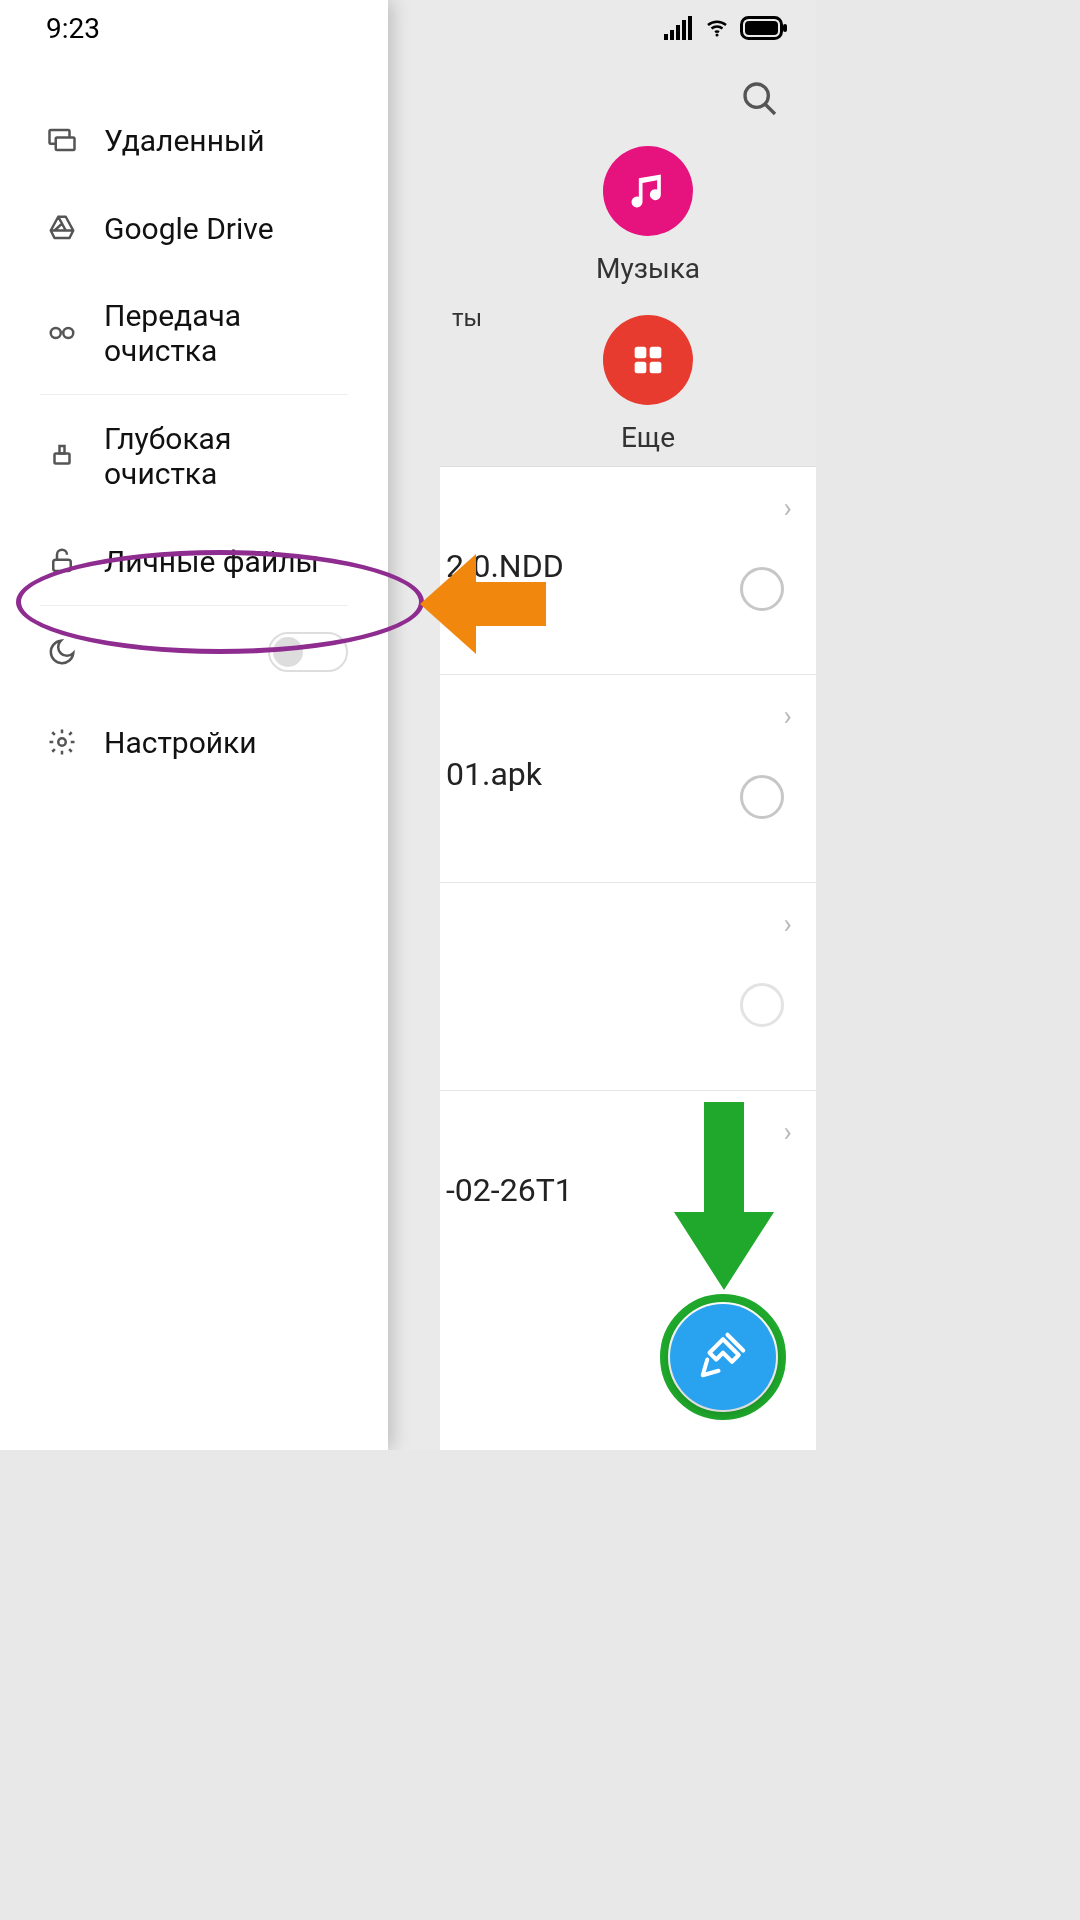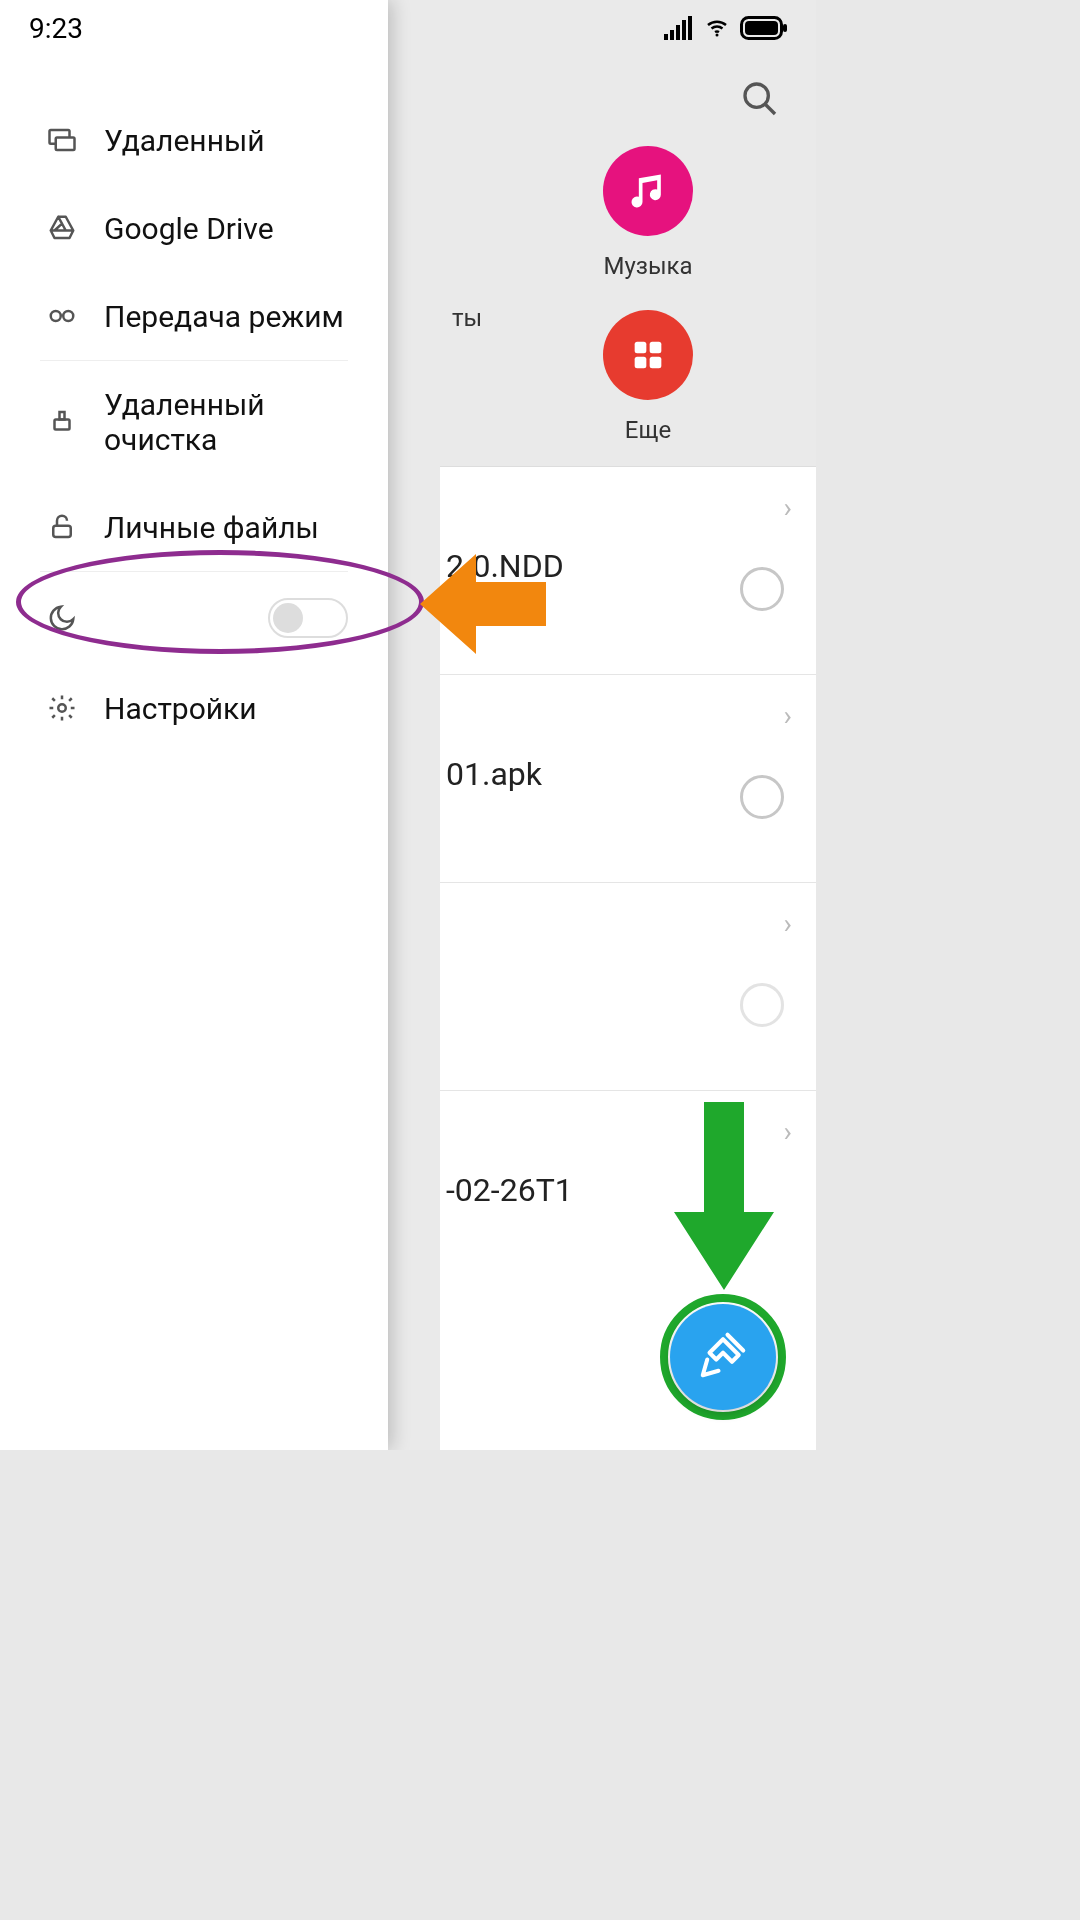--- a/index.html
+++ b/index.html
@@ -1,33 +1,33 @@
 <!DOCTYPE html>
 <html><head>
   <meta charset="utf-8">
   <style>
     * { margin: 0; padding: 0; box-sizing: border-box; font-family: -apple-system, 'Segoe UI', Roboto, sans-serif; }
     body { width: 816px; height: 1450px; background: #e8e8e8; position: relative; overflow: hidden; }
 
     
-    .status-bar { position: absolute; top: 0; left: 1px; right: 0; height: 56px; display: flex; align-items: center; justify-content: space-between; padding: 0 28px; z-index: 30; }
+    .status-bar { position: absolute; top: 0; left: 18px; right: 0; height: 56px; display: flex; align-items: center; justify-content: space-between; padding: 0 28px; z-index: 30; }
     .status-time { font-size: 28px; font-weight: 400; color: #000; }
     .status-icons { display: flex; align-items: center; gap: 8px; }
     .status-icons svg { display: block; }
 
     
     .underlay { position: absolute; inset: 0; background: #eaeaea; }
     .underlay-content { position: absolute; left: 440px; right: 0; top: 56px; bottom: 0; }
     .topbar { height: 90px; display: flex; justify-content: flex-end; align-items: center; padding-right: 36px; }
     .category-strip { display: flex; flex-direction: column; gap: 30px; padding-left: 40px; }
     .cat-item { display: flex; flex-direction: column; align-items: center; gap: 16px; }
     .cat-circle { width: 90px; height: 90px; border-radius: 50%; display: flex; align-items: center; justify-content: center; }
     .cat-music { background: #e6127e; }
     .cat-more { background: #e73b2f; }
-    .cat-label { font-size: 24px; color: #333; font-weight: 400; }
+    .cat-label { font-size: 28px; color: #333; font-weight: 400; }
     .partial-cat-text { position: absolute; left: 12px; top: 248px; font-size: 24px; color: #333; }
 
     .file-list { position: absolute; left: 0; right: 0; top: 410px; bottom: 0; background: #fff; border-top: 1px solid #ddd; }
     .file-row { position: relative; height: 208px; border-bottom: 1px solid #e5e5e5; }
     .file-chevron { position: absolute; right: 24px; top: 24px; color: #bbb; font-size: 28px; }
     .file-radio { position: absolute; right: 32px; top: 100px; width: 44px; height: 44px; border: 3px solid #c7c7c7; border-radius: 50%; }
     .file-name { position: absolute; left: 6px; top: 80px; font-size: 32px; color: #222; white-space: nowrap; }
 
     
     .fab-wrap { position: absolute; right: 30px; bottom: 30px; width: 126px; height: 126px; z-index: 5; }
@@ -138,31 +138,31 @@
       </span>
     <span>Google Drive</span>
   </div>
   <div class="drawer-item">
     <span class="dicon">
         <svg width="30" height="30" viewBox="0 0 24 24" fill="none" stroke="#555" stroke-width="2">
           <circle cx="7" cy="12" r="4"></circle>
           <circle cx="17" cy="12" r="4"></circle>
         </svg>
       </span>
-    <span>Передача режим</span>
+    <span>Передача очистка</span>
   </div>
   <div class="dsep"></div>
   <div class="drawer-item">
     <span class="dicon">
         <svg width="30" height="30" viewBox="0 0 24 24" fill="none" stroke="#555" stroke-width="2">
           <rect x="6" y="10" width="12" height="8" rx="1"></rect>
           <rect x="10" y="4" width="4" height="6"></rect>
         </svg>
       </span>
-    <span>Удаленный очистка</span>
+    <span>Глубокая очистка</span>
   </div>
   <div class="drawer-item">
     <span class="dicon">
         <svg width="30" height="30" viewBox="0 0 24 24" fill="none" stroke="#555" stroke-width="2">
           <rect x="5" y="11" width="14" height="9" rx="2"></rect>
           <path d="M8 11V7a4 4 0 0 1 8 0"></path>
         </svg>
       </span>
     <span>Личные файлы</span>
   </div>

